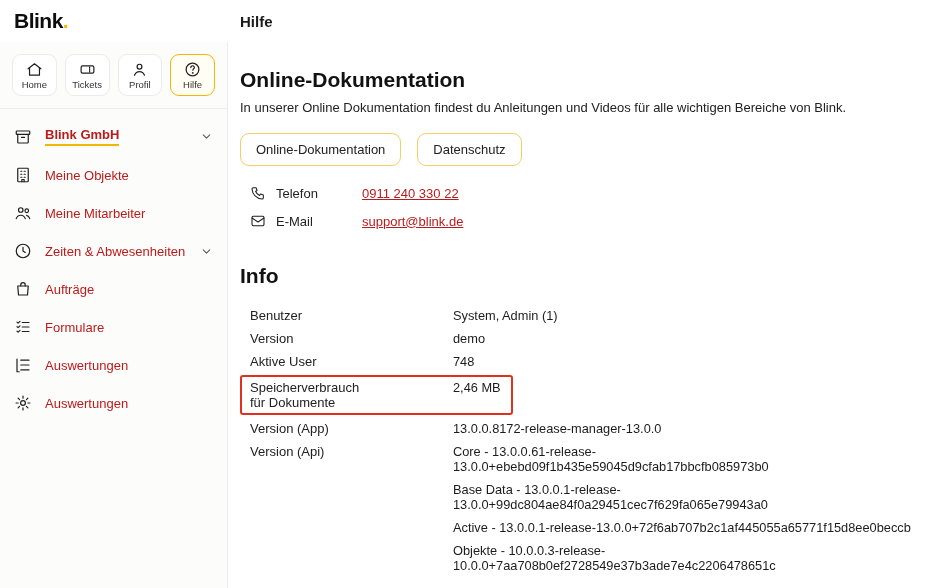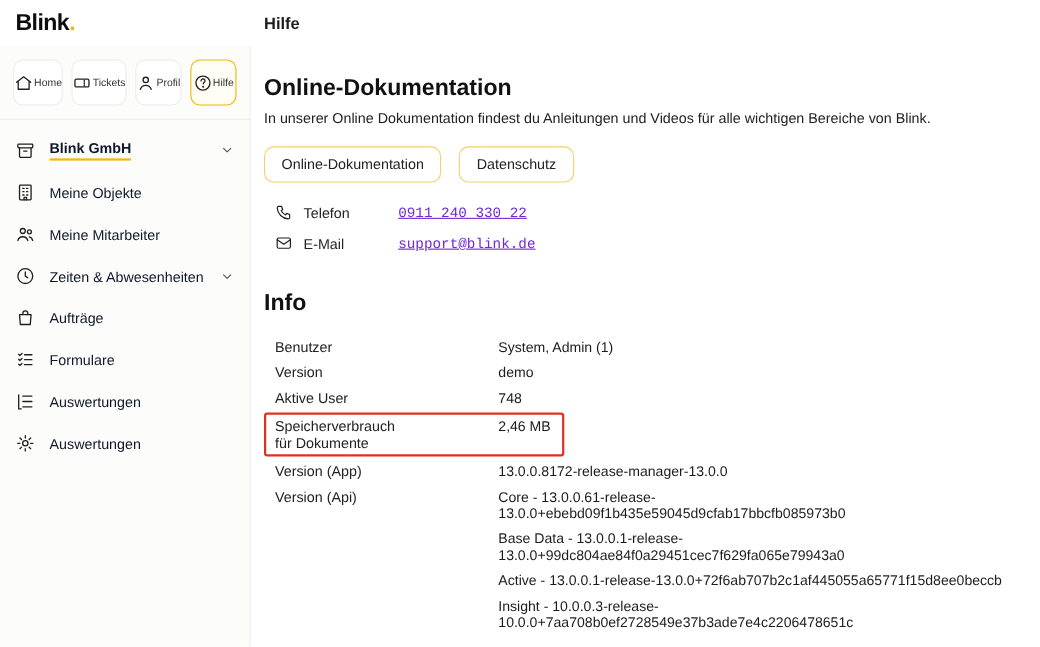--- a/index.html
+++ b/index.html
@@ -33,34 +33,34 @@
     border-right: 1px solid #ececea;
     padding-top: 8px;
   }
   .quick-nav {
     display: flex; gap: 8px;
     padding: 4px 12px 12px 12px;
     border-bottom: 1px solid #ececea;
   }
   .quick-btn {
     flex: 1; height: 42px;
-    display: flex; flex-direction: row; align-items: center; justify-content: center; gap: 1px;
+    display: flex; flex-direction: column; align-items: center; justify-content: center; gap: 1px;
     background: #ffffff;
     border: 1px solid #ececea; border-radius: 9px;
     cursor: pointer;
   }
   .quick-btn .qlabel { font-size: 9.5px; color: #333; }
   .quick-btn.active { border: 1.5px solid #f2b705; background: #fffdf4; }
   .side-items { padding: 8px 0; }
   .side-item {
     display: flex; align-items: center; gap: 13px;
     padding: 10px 14px;
     cursor: pointer;
   }
-  .side-item .label { font-size: 13px; font-weight: 500; color: #0f172a; }
+  .side-item .label { font-size: 13px; font-weight: 500; color: #b91c1c; }
   .side-item.active .label {
     font-weight: 700;
     border-bottom: 2px solid #f2b705;
     padding-bottom: 2px;
   }
   .side-item .chev { margin-left: auto; display: flex; color: #5a5a5a; }
   .icon { display: inline-flex; color: #1f1f1f; flex: 0 0 auto; }
   svg { display: block; }
 
   
@@ -85,23 +85,22 @@
 
   .support-title { margin-top: 30px; }
   .support-rows { margin-top: 16px; display: flex; flex-direction: column; gap: 6px; }
   .support-row {
     display: grid; grid-template-columns: 26px 86px 1fr;
     align-items: center;
     padding: 3px 10px;
   }
   .support-row .label { color: #222; }
   .support-row a.value {
-    color: #6d28d9; text-decoration: underline; cursor: pointer;
+    color: #b91c1c; text-decoration: underline; cursor: pointer;
     justify-self: start;
-    font-family: Liberation Mono, monospace;
   }
 
   .info-title { margin-top: 32px; }
   .info-rows { margin-top: 16px; }
   .info-row {
     display: grid; grid-template-columns: 112px 1fr;
     column-gap: 10px;
     align-items: start;
     padding: 4px 10px;
     gap: 44px;
@@ -349,20 +348,20 @@
           <span class="value">Base Data - 13.0.0.1-release-13.0.0+99dc804ae84f0a29451cec7f629fa065e79943a0</span>
         </div>
 
         <div class="info-row">
           <span class="label"></span>
           <span class="value">Active - 13.0.0.1-release-13.0.0+72f6ab707b2c1af445055a65771f15d8ee0beccb</span>
         </div>
 
         <div class="info-row">
           <span class="label"></span>
-          <span class="value">Insight - 10.0.0.3-release-10.0.0+7aa708b0ef2728549e37b3ade7e4c2206478651c</span>
+          <span class="value">Objekte - 10.0.0.3-release-10.0.0+7aa708b0ef2728549e37b3ade7e4c2206478651c</span>
         </div>
 
       </div>
 
     </main>
   </div>
 </div>
 
 </body></html>

